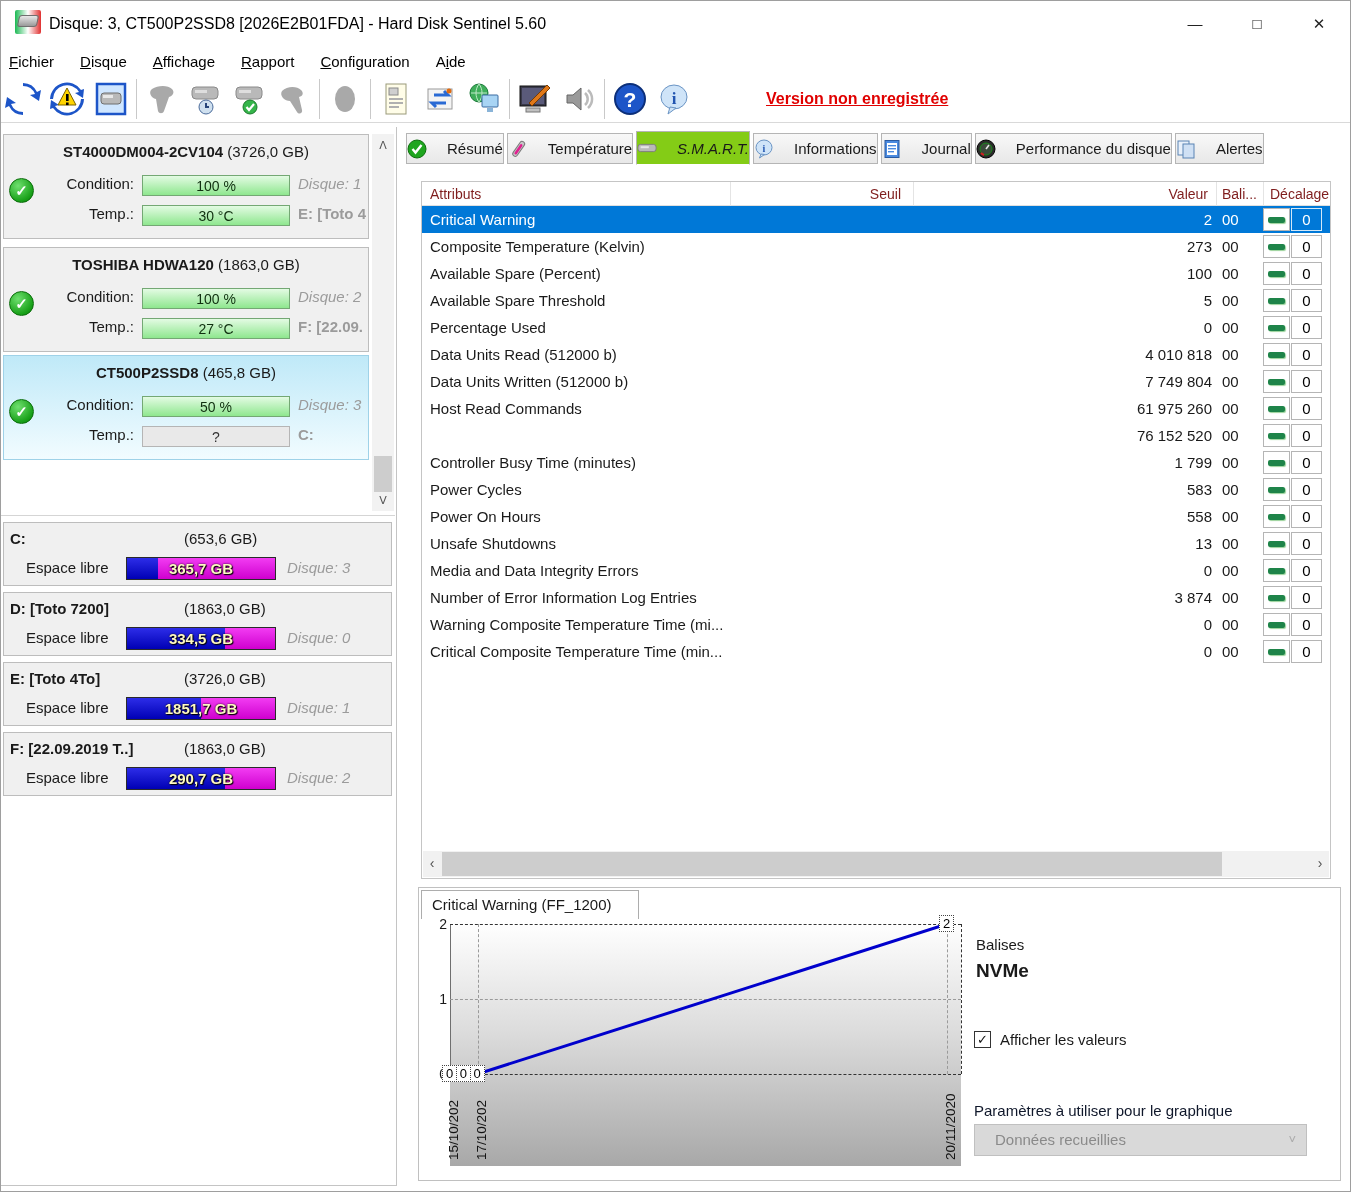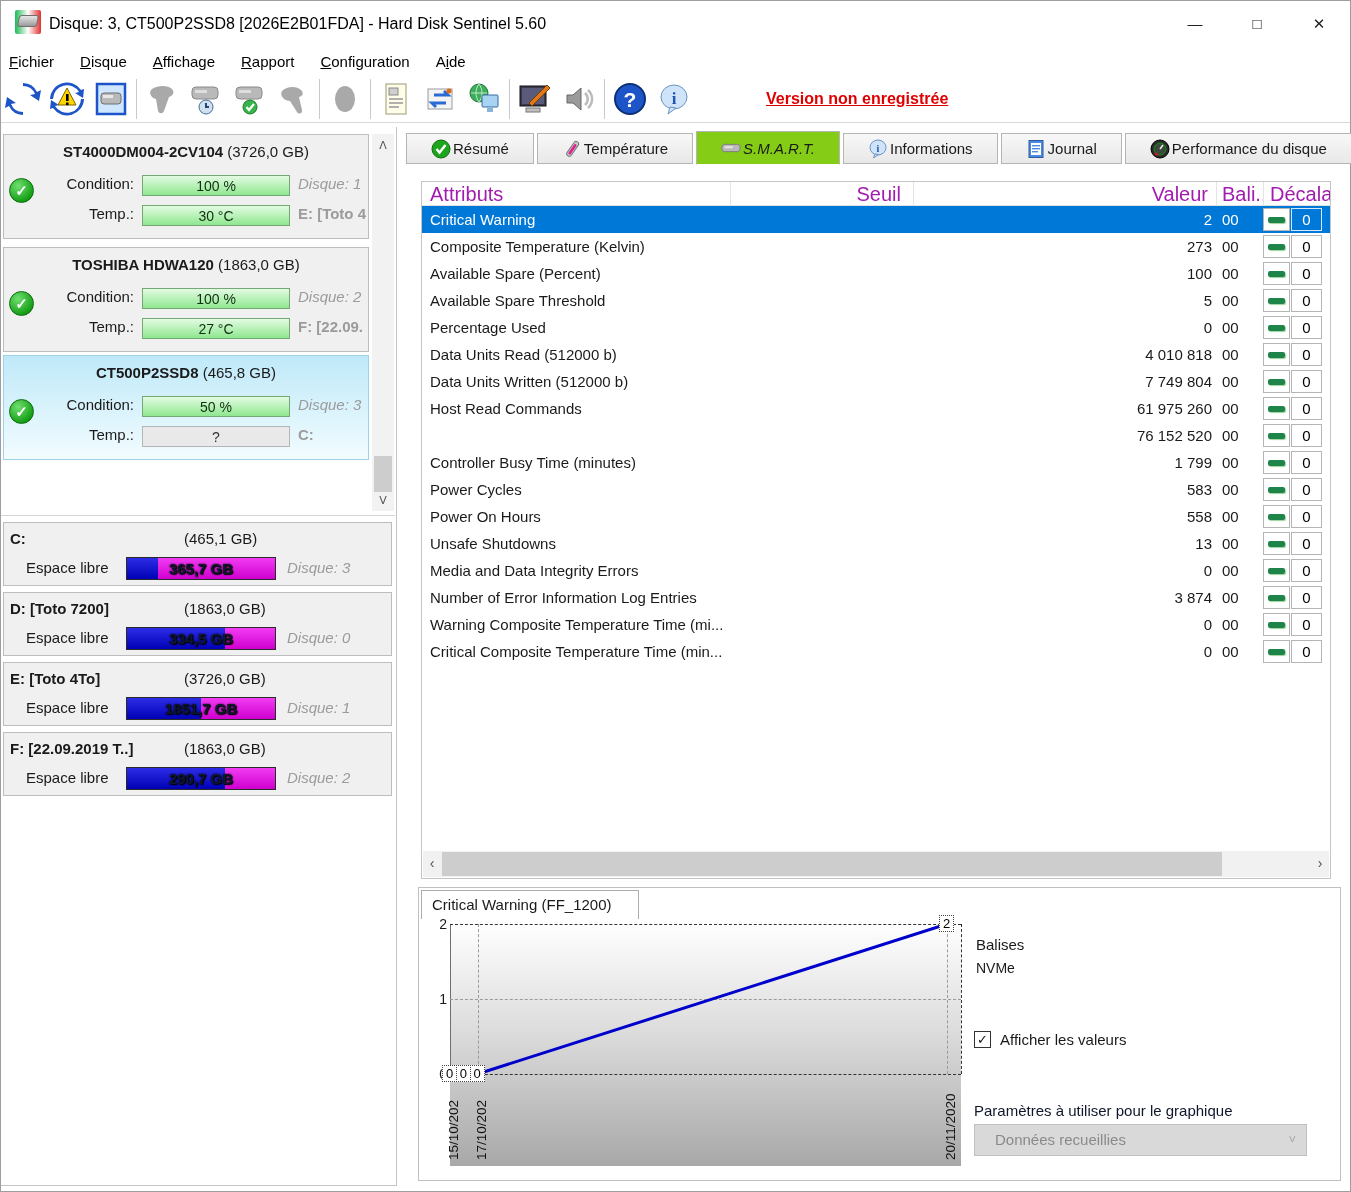--- a/index.html
+++ b/index.html
@@ -48,32 +48,32 @@
 
   #list-divider { position:absolute; left:0; top:388px; width:394px; height:1px; background:#d5d5d5; }
 
   .part-card { position:absolute; left:2px; width:389px; height:64px; background:#f0f0f0; border:1px solid #bdbdbd; }
   .p-name { position:absolute; left:6px; top:7px; font-weight:bold; font-size:15px; }
   .p-size { position:absolute; left:180px; top:7px; font-size:15px; }
   .p-lbl { position:absolute; left:22px; top:36px; font-size:15px; }
   .p-bar { position:absolute; left:122px; top:34px; width:150px; height:23px; border:1px solid #2a2a2a; background:#e600e6; }
   .p-bar .blue { position:absolute; left:0; top:0; height:100%; background:linear-gradient(#2d2de8,#0000b4); }
   .p-bar .mag { position:absolute; right:0; top:0; height:100%; background:linear-gradient(#f23cf2,#cf00cf); }
-  .p-bar .ptxt { position:absolute; left:0; top:0; width:100%; text-align:center; line-height:21px; color:#0f172a; font-weight:bold; font-size:15px; text-shadow:0 0 2px #000, 1px 1px 1px #000; }
+  .p-bar .ptxt { position:absolute; left:0; top:0; width:100%; text-align:center; line-height:21px; color:#fef9c3; font-weight:bold; font-size:15px; text-shadow:0 0 2px #000, 1px 1px 1px #000; }
   .p-right { position:absolute; left:283px; top:36px; color:#9b9b9b; font-style:italic; font-size:15px; }
 
   
   #tabs { position:absolute; left:405px; top:132px; height:32px; display:flex; gap:3px; }
-  .tab { height:31px; display:flex; align-items:center; gap:2px; padding:0 24px; border:1px solid #b5b5b5; background:linear-gradient(#f8f8f8,#e8e8e8); font-size:15px; white-space:nowrap;text-align:center; }
+  .tab { height:31px; display:flex; align-items:center; gap:20px; padding:0 0; border:1px solid #b5b5b5; background:linear-gradient(#f8f8f8,#e8e8e8); font-size:15px; white-space:nowrap;text-align:center; }
   .tab.active { background:#84cc16; border-bottom-color:#fff; height:34px; margin-top:-2px;font-style:italic; }
   .tab .ticon { width:20px; height:20px; display:inline-flex; align-items:center; justify-content:center; }
 
   
   #table-frame { position:absolute; left:420px; top:180px; width:910px; height:698px; border:1px solid #c5c5c5; background:#fff; }
-  #thead { position:absolute; left:0; top:0; width:100%; height:24px; border-bottom:1px solid #e0e0e0; font-size:20px; color:#a21caf; }
+  #thead { position:absolute; left:0; top:0; width:100%; height:24px; border-bottom:1px solid #e0e0e0; font-size:14px; color:#7f1d1d; }
   #thead .hc { position:absolute; top:0; height:24px; line-height:24px; border-right:1px solid #e4e4e4; overflow:hidden; white-space:nowrap; }
   #rows { position:absolute; left:0; top:24px; width:100%; }
   .srow { position:relative; width:100%; height:27px; font-size:15px; background:#fff; }
   .srow.sel { background:#0078d7; color:#fff; }
   .c-attr { position:absolute; left:8px; top:0; width:430px; line-height:27px; white-space:nowrap; overflow:hidden; }
   .c-val { position:absolute; left:600px; width:190px; text-align:right; line-height:27px; }
   .c-flag { position:absolute; left:800px; width:40px; line-height:27px; }
   .c-dash { position:absolute; left:841px; top:2px; width:27px; height:23px; background:#fff; border:1px solid #b5b5b5; }
   .c-dash i { position:absolute; left:4px; top:8px; width:17px; height:6px; background:#1e8449; border-radius:2px; box-shadow:1px 1px 1px #9ad29a; }
   .c-off { position:absolute; left:869px; top:2px; width:31px; height:23px; border:1px solid #b5b5b5; text-align:center; line-height:21px; font-size:15px; background:#fff; color:#000; }
@@ -91,21 +91,21 @@
   .dash-v { position:absolute; width:0; border-left:1px dashed #333; }
   .grid-h { position:absolute; height:0; border-top:1px dashed #9a9a9a; }
   .grid-v { position:absolute; width:0; border-left:1px dashed #9a9a9a; }
   #yaxis { position:absolute; left:31px; top:36px; width:1px; height:151px; background:#6f6f6f; }
   .ytick { position:absolute; width:22px; text-align:right; font-size:14px; color:#1a1a1a; }
   .vbox { position:absolute; width:15px; height:17px; background:#fff; border:1px dotted #444; font-size:13px; text-align:center; line-height:15px; color:#000; z-index:5; }
   .xlab { position:absolute; transform:rotate(-90deg); transform-origin:0 0; white-space:nowrap; font-size:13.5px; color:#111; }
   #chart-svg { position:absolute; left:31px; top:36px; z-index:4; }
 
   #balises-label { position:absolute; left:557px; top:48px; font-size:15px; }
-  #balises-value { position:absolute; left:557px; top:72px; font-size:14px; font-weight:normal; }
+  #balises-value { position:absolute; left:557px; top:72px; font-size:19px; font-weight:bold; }
   #chk-row { position:absolute; left:555px; top:143px; display:flex; align-items:center; gap:9px; font-size:15px; }
   #chk-box { width:17px; height:17px; background:#fff; border:1px solid #333; text-align:center; line-height:15px; font-size:13px; color:#111; }
   #params-label { position:absolute; left:555px; top:214px; font-size:15px; color:#0f172a; }
   #params-select { position:absolute; left:555px; top:236px; width:333px; height:32px; background:#d9d9d9; border:1px solid #c0c0c0; font-size:15px; color:#8a8a8a; line-height:30px; padding-left:20px; }
   #params-select .chev { position:absolute; right:10px; top:0; color:#aaa; font-size:13px; }
 
   svg { display:block; }
 </style>
 </head>
 <body>
@@ -295,21 +295,21 @@
       </div>
     <div id="disk-scrollbar">
       <span class="sb-arrow" style="top:0">ᐱ</span>
       <span class="sb-thumb" style="top:322px;height:36px"></span>
       <span class="sb-arrow" style="bottom:0">ᐯ</span>
     </div>
     <div id="list-divider"></div>
     <div id="partition-list">
         <div class="part-card" style="top: 395px;">
           <span class="p-name">C:</span>
-          <span class="p-size">(465,1 GB)</span>
+          <span class="p-size">(653,6 GB)</span>
           <span class="p-lbl">Espace libre</span>
           <span class="p-bar">
             <span class="blue" style="width:21%"></span>
             <span class="mag" style="width:79%"></span>
             <span class="ptxt">365,7 GB</span>
           </span>
           <span class="p-right">Disque: 3</span>
         </div>
         <div class="part-card" style="top: 465px;">
           <span class="p-name">D: [Toto 7200]</span>

